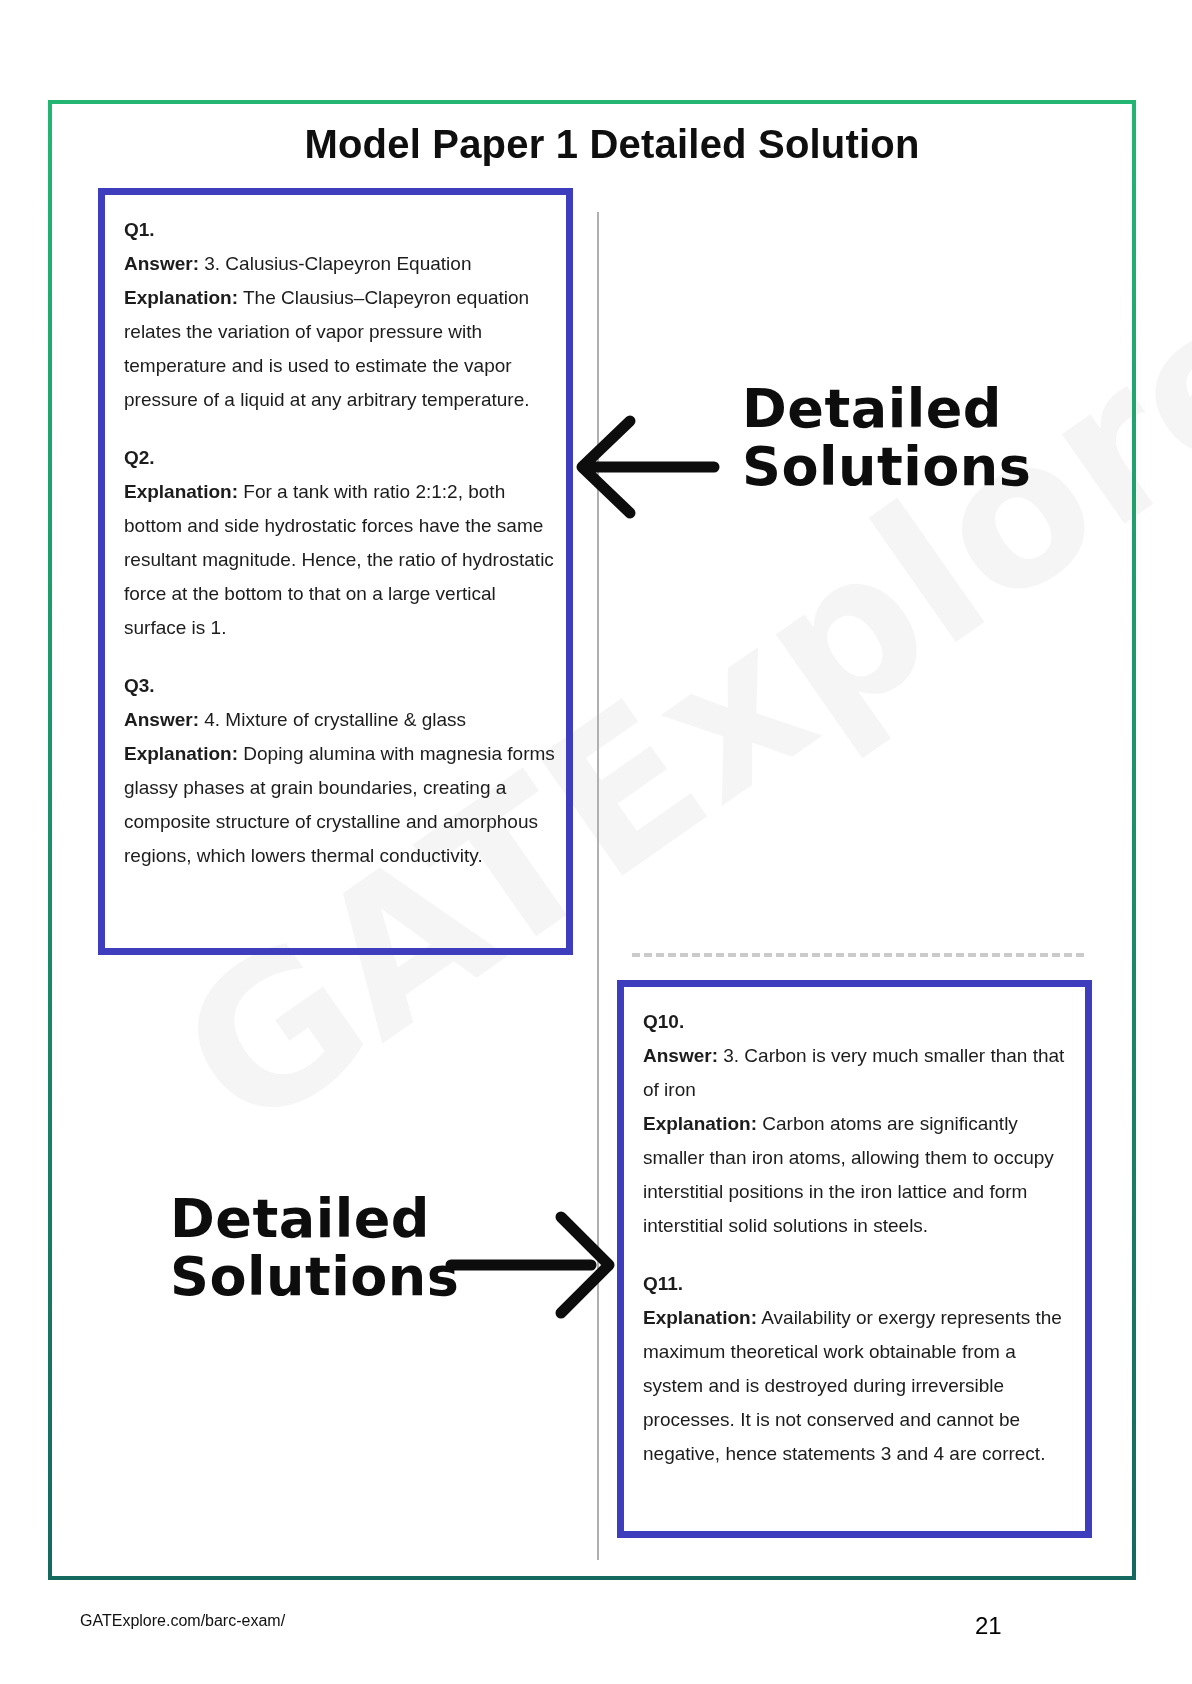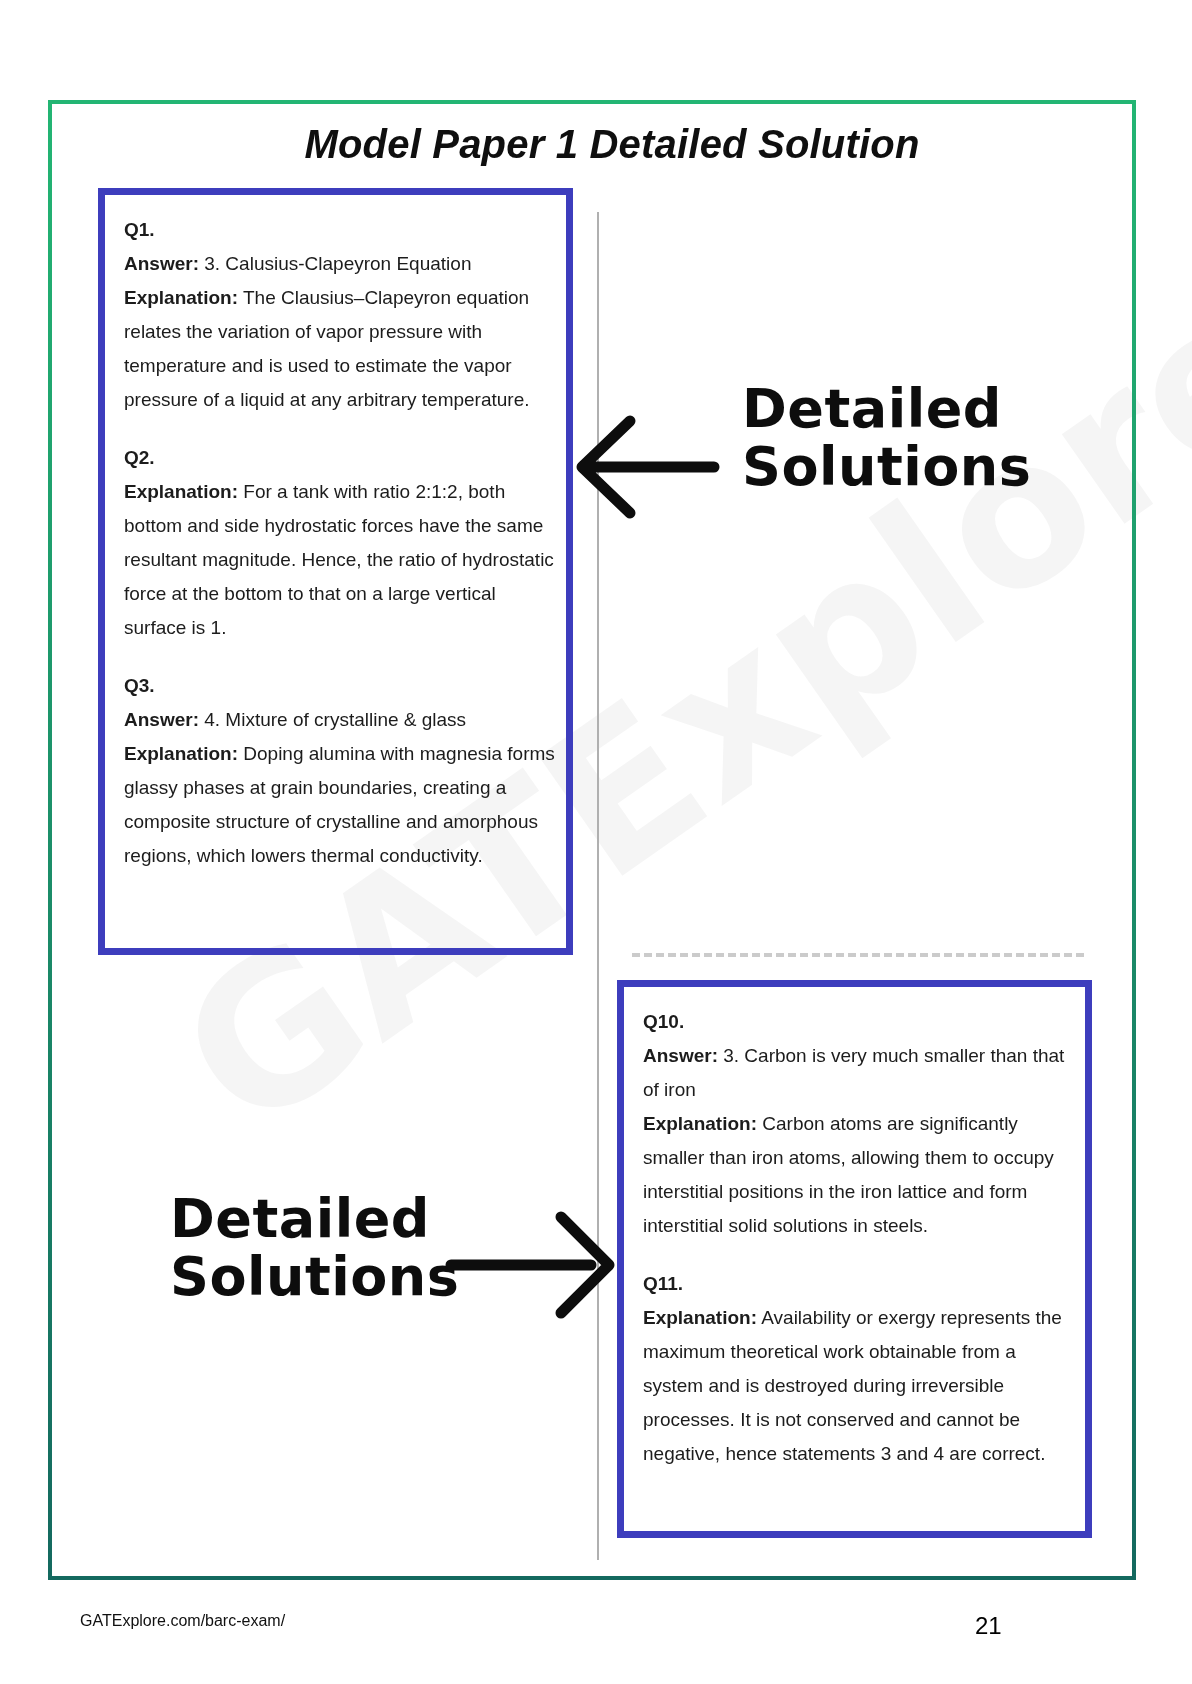--- a/index.html
+++ b/index.html
@@ -24,21 +24,20 @@
   .frame{
     position:absolute;left:48px;top:100px;width:1080px;height:1472px;
     border:4px solid #23b573;
     border-image:linear-gradient(to bottom,#23b573,#14695f) 1;
     z-index:1;
   }
   .page-title{
     position:absolute;left:48px;top:122px;width:1128px;z-index:2;
     text-align:center;font-size:40px;font-weight:bold;color:#0f0f0f;
     letter-spacing:0.2px;
-    font-style:italic;
   }
   .col-divider{
     position:absolute;left:597px;top:212px;width:2px;height:1348px;
     background:#b0b0b0;z-index:1;
   }
   .sol-box{
     position:absolute;border:7px solid #3d3dbd;z-index:2;background:transparent;
   }
   .box1{left:98px;top:188px;width:461px;height:753px;}
   .box2{left:617px;top:980px;width:461px;height:544px;}

